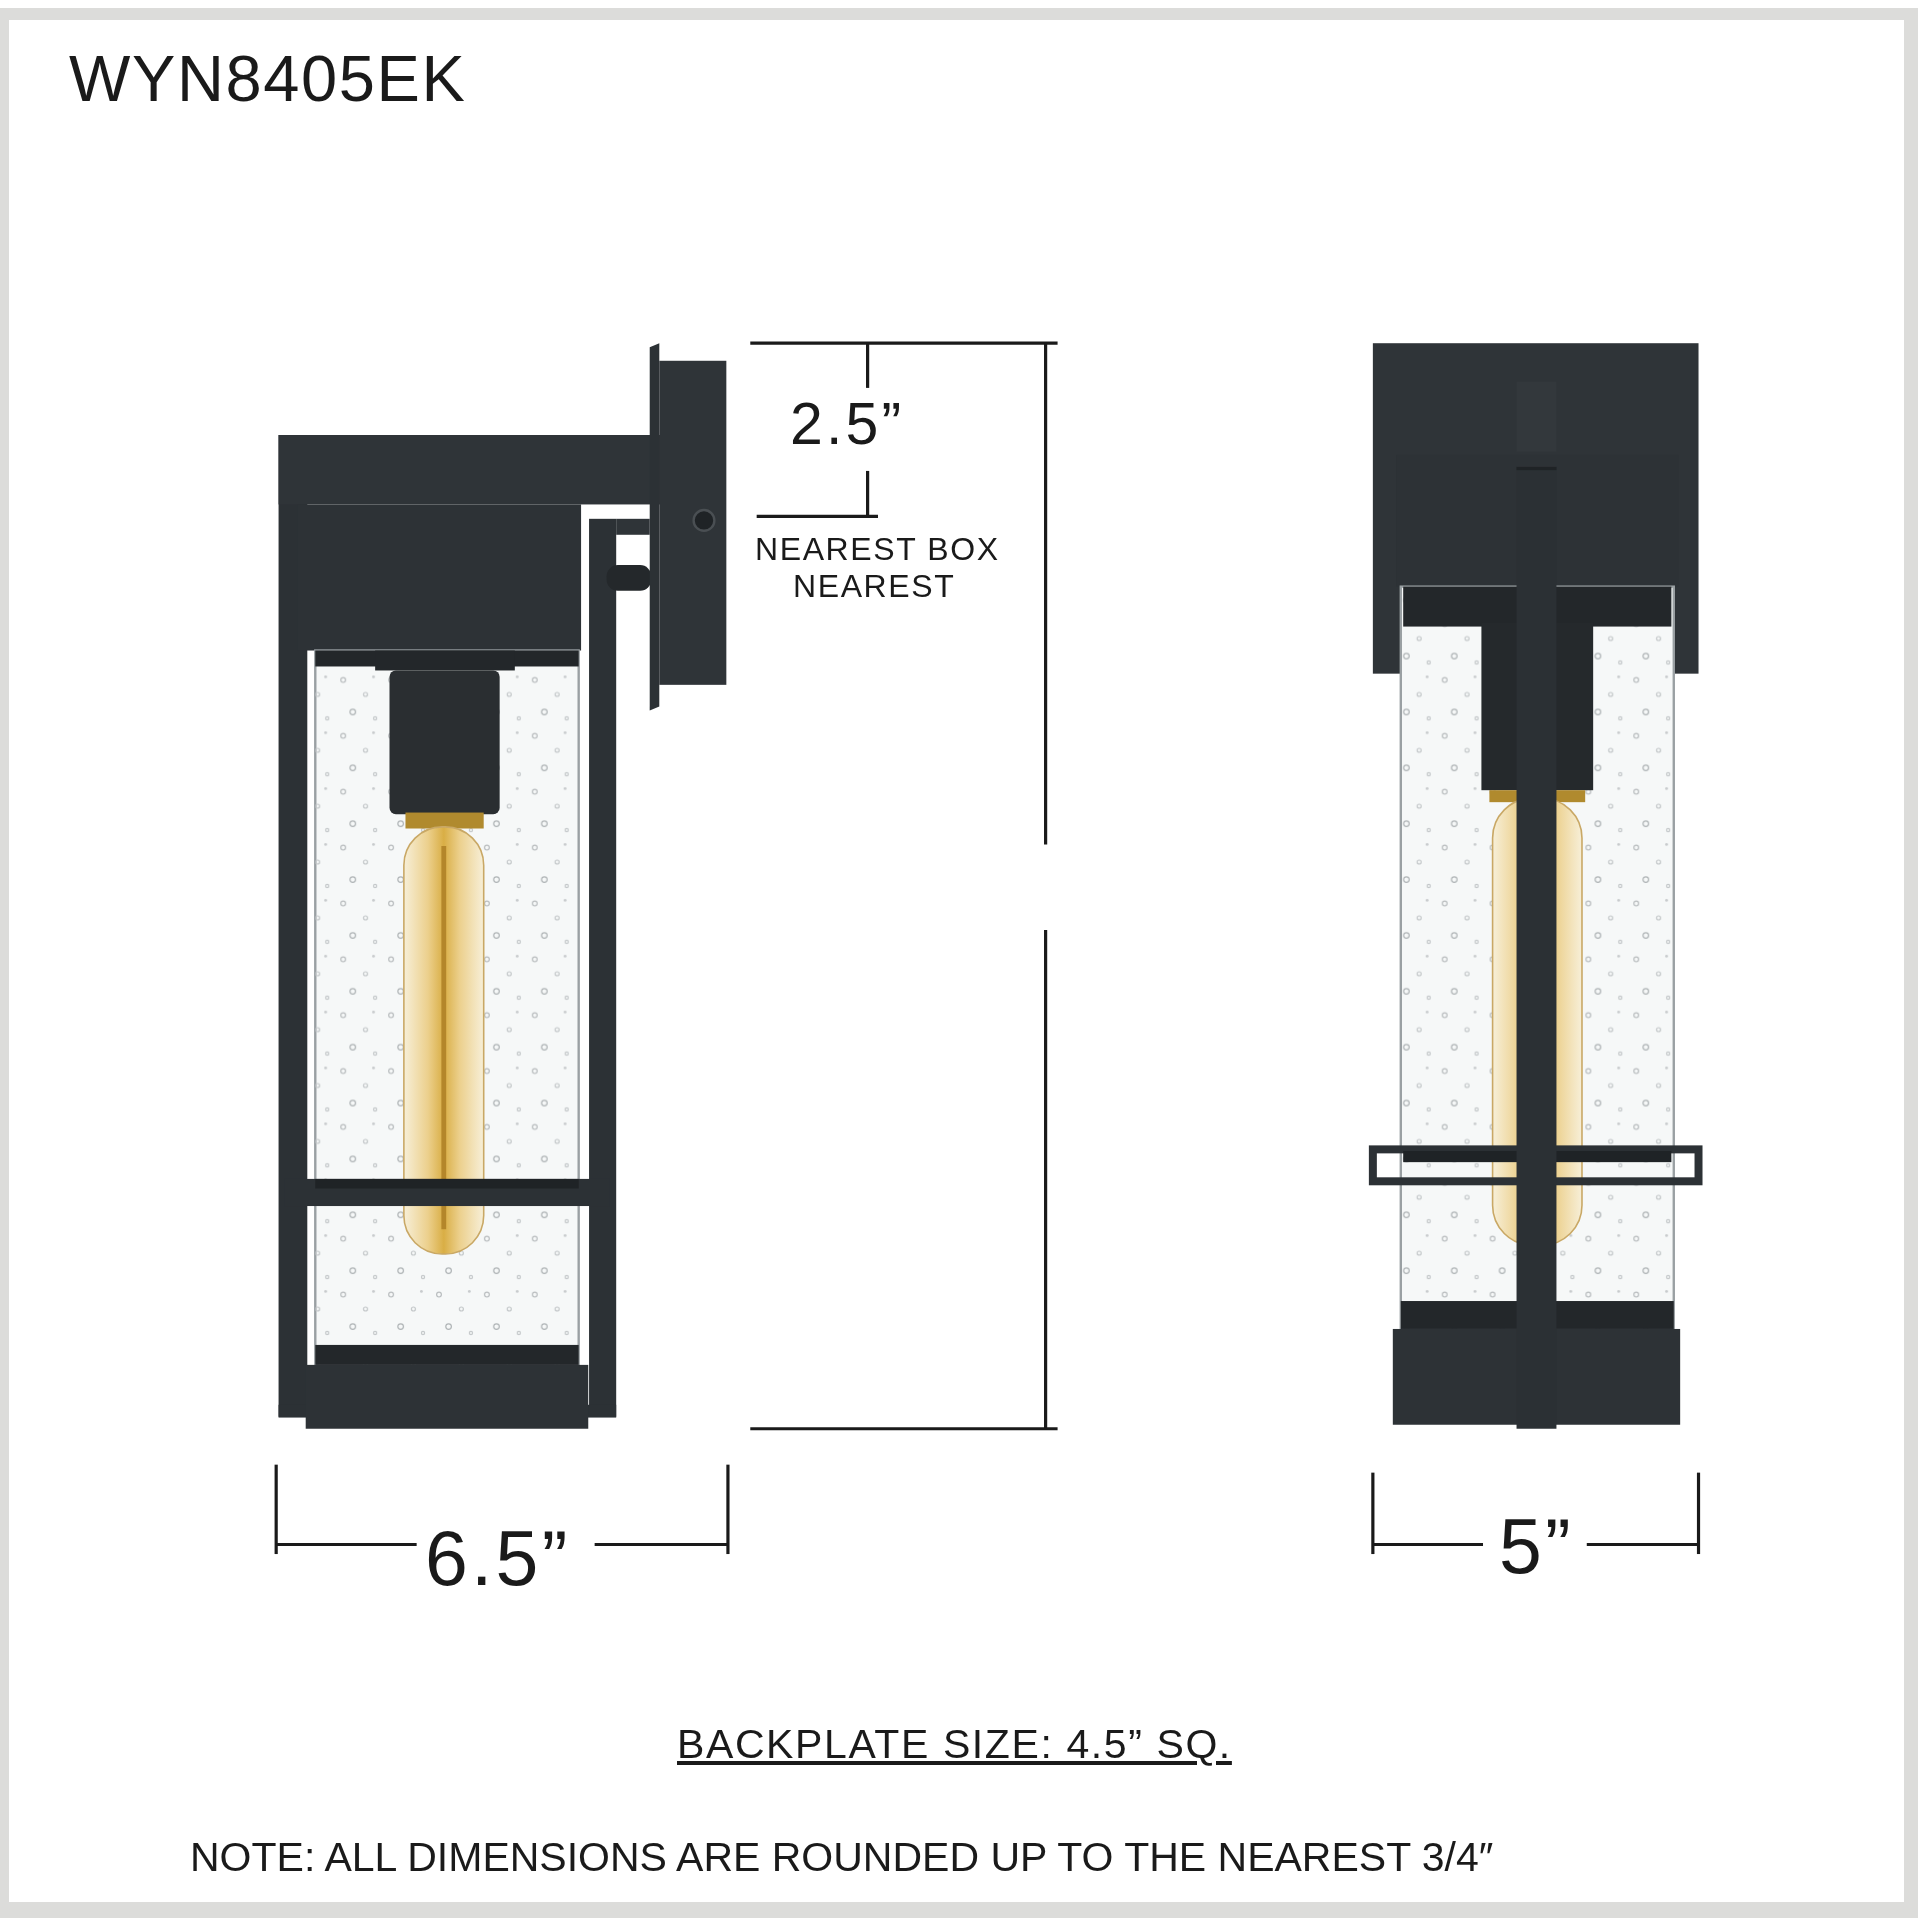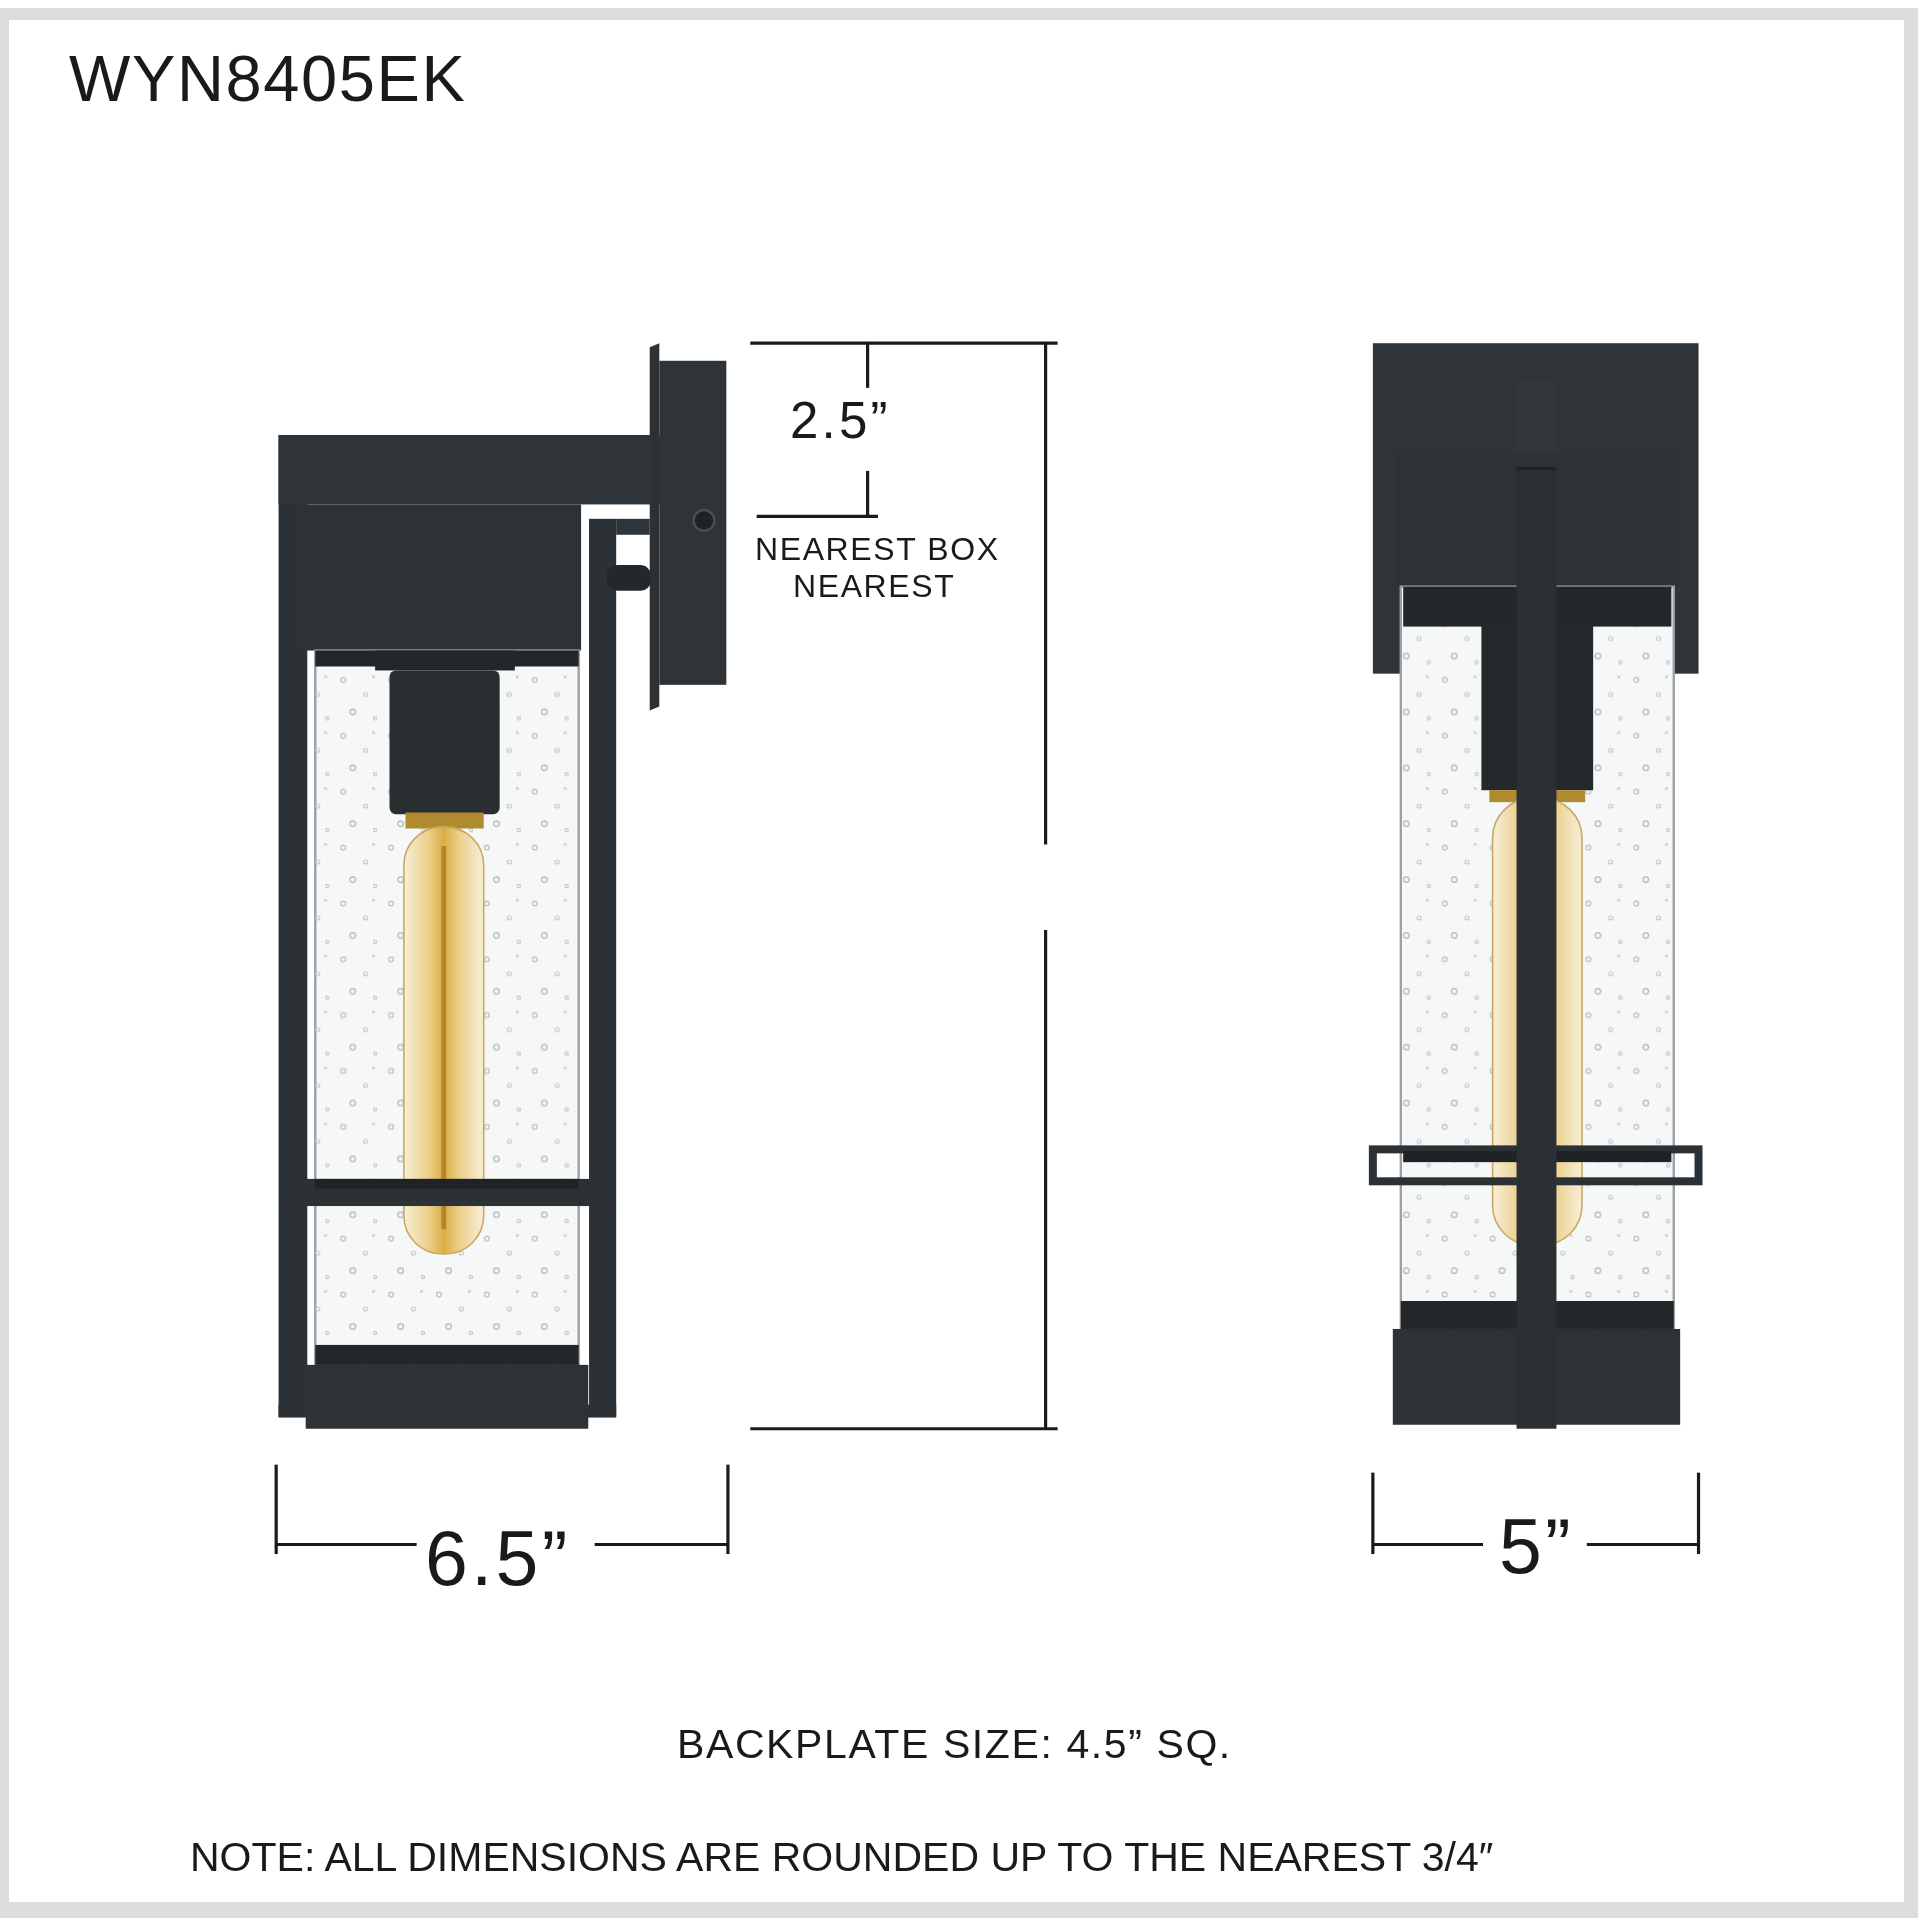--- a/index.html
+++ b/index.html
@@ -115,22 +115,22 @@
       <line x1="346" y1="1935" x2="522" y2="1935"></line>
       <line x1="745" y1="1935" x2="912" y2="1935"></line>
 
       <line x1="1720" y1="1845" x2="1720" y2="1947"></line>
       <line x1="2128" y1="1845" x2="2128" y2="1947"></line>
       <line x1="1720" y1="1935" x2="1858" y2="1935"></line>
       <line x1="1988" y1="1935" x2="2128" y2="1935"></line>
     </g>
   </svg>
 
-  <div class="dimtext" style="left:790px; top:395px; font-size:51px; letter-spacing:3.2px;">2.5”</div>
+  <div class="dimtext" style="left:790px; top:395px; font-size:59px; letter-spacing:3.2px;">2.5”</div>
   <div class="dimtext" style="left:755px; top:533px; font-size:32px; letter-spacing:1.6px;">NEAREST BOX</div>
   <div class="dimtext" style="left:793px; top:570px; font-size:32px; letter-spacing:1.6px;">NEAREST</div>
   <div class="dimtext" style="left:425px; top:1508px; font-size:77px; letter-spacing:3.2px;margin-top:12px;">6.5”</div>
   <div class="dimtext" style="left:1499px; top:1508px; font-size:77px; letter-spacing:3.2px;">5”</div>
 
-  <div class="note" style="left:677px; top:1724px; font-size:41px; letter-spacing:1.6px;">BACKPLATE SIZE: 4.5” SQ.</div>
+  <div class="note" style="left:677px; top:1724px; font-size:41px; letter-spacing:1.6px;text-decoration:underline;">BACKPLATE SIZE: 4.5” SQ.</div>
   <div class="note" style="left:190px; top:1837px; font-size:41px; letter-spacing:0px;">NOTE:  ALL DIMENSIONS ARE ROUNDED UP TO THE NEAREST  3/4″</div>
 </div>
 
 
 </body></html>

